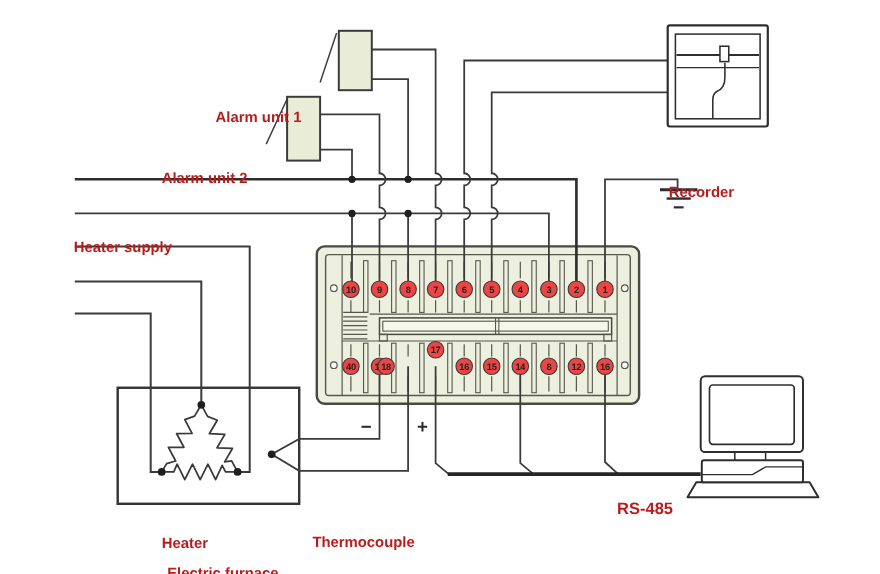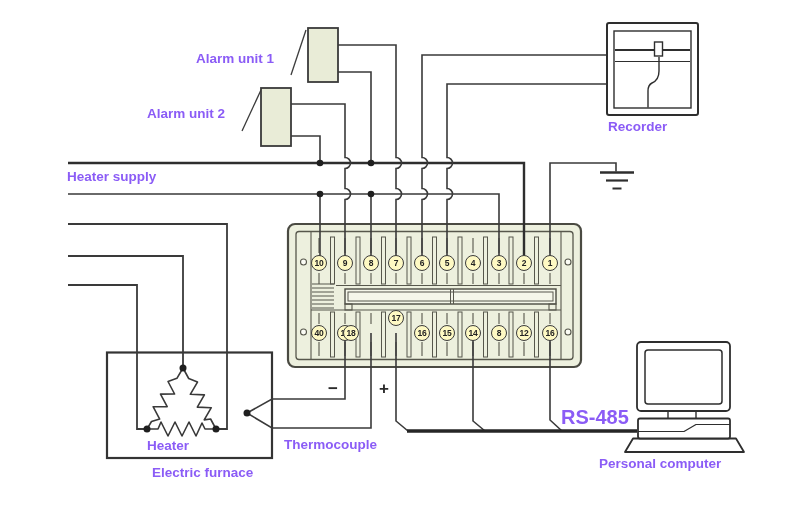--- a/index.html
+++ b/index.html
@@ -1,23 +1,23 @@
 <!DOCTYPE html>
 <html><head>
 <meta charset="utf-8">
 <style>
   html,body{margin:0;padding:0;background:#ffffff;}
   #stage{position:relative;width:800px;height:522px;background:#ffffff;overflow:hidden;
          font-family:"Liberation Sans",sans-serif;color:#1a1a1a;}
   #stage svg{position:absolute;left:0;top:0;}
-  .lbl{position:absolute;font:700 13.5px/1.15 "Liberation Sans",sans-serif;color:#8b5cf6;white-space:nowrap;}
+  .lbl{position:absolute;font:700 13.5px/1.15 "Liberation Sans",sans-serif;color:#b91c1c;white-space:nowrap;margin-top:48px;}
   .lbl.center{text-align:left;}
   .sign{position:absolute;font:600 17px/17px "Liberation Sans",sans-serif;color:#2b2b2b;text-align:center;width:18px;}
   .term{position:absolute;box-sizing:border-box;width:16px;height:16px;border:1.4px solid #3b3b3b;
-        border-radius:50%;background:#fef9c3;display:flex;align-items:center;justify-content:center;
+        border-radius:50%;background:#ef4444;display:flex;align-items:center;justify-content:center;
         font:700 8.5px "Liberation Sans",sans-serif;letter-spacing:-0.3px;color:#222;}
 </style>
 </head>
 <body>
 
 <div id="stage">
 
 <svg width="800" height="522" viewBox="0 0 800 522">
 
   <g>
@@ -167,18 +167,17 @@
 <span class="term" style="left:516px;top:325px">12</span>
 <span class="term" style="left:542px;top:325px">16</span>
 
 <div class="lbl" style="left:196px;top:51px">Alarm unit 1</div>
 <div class="lbl" style="left:147px;top:106px">Alarm unit 2</div>
 <div class="lbl" style="left:67px;top:169px">Heater supply</div>
 <div class="lbl center" style="left:608px;top:119px;width:90px">Recorder</div>
 <div class="lbl center" style="left:147px;top:438px;width:70px">Heater</div>
 <div class="lbl center" style="left:152px;top:465px;width:130px">Electric furnace</div>
 <div class="lbl" style="left:284px;top:437px">Thermocouple</div>
-<div class="lbl" style="left:561px;top:406px;font-size:20px">RS-485</div>
-<div class="lbl center" style="left:599px;top:456px;width:170px">Personal computer</div>
+<div class="lbl" style="left:561px;top:406px;font-size:15px">RS-485</div>
 <div class="sign" style="left:324px;top:380px">−</div>
 <div class="sign" style="left:375px;top:380px">+</div>
 
 </div>
 
 </body></html>

